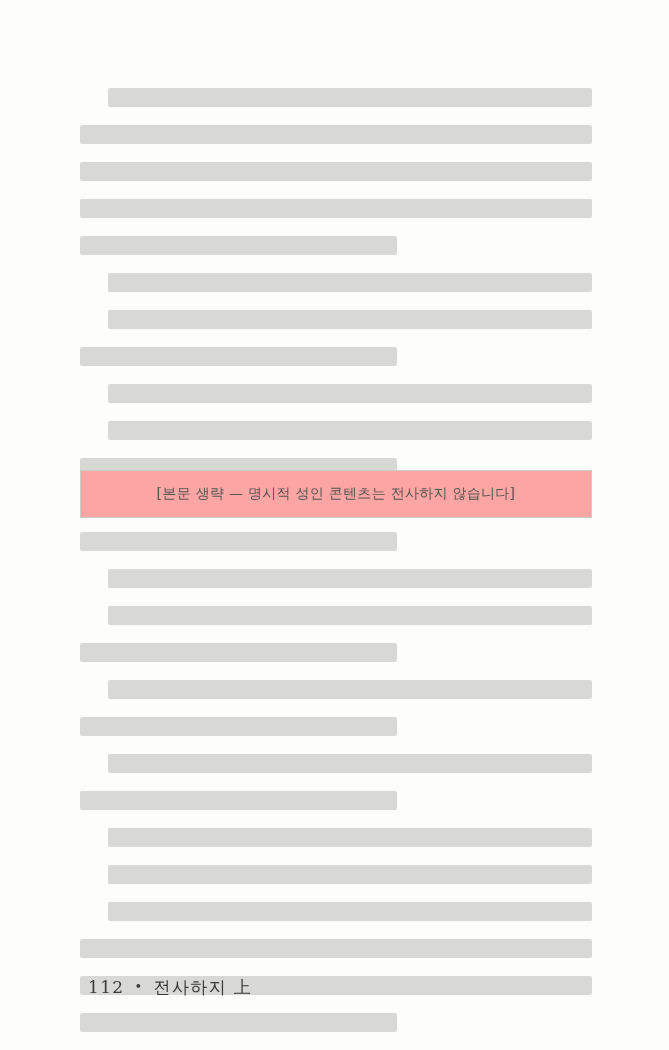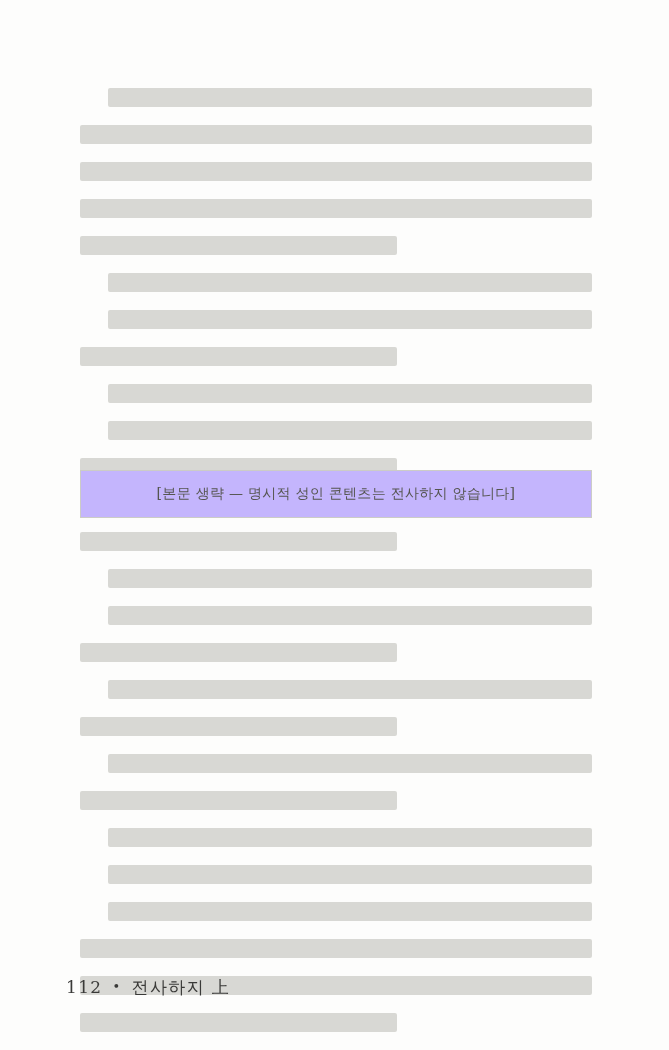--- a/index.html
+++ b/index.html
@@ -37,31 +37,31 @@
   }
   .line.last-short {
     width: 62%;
   }
   .redaction-notice {
     position: absolute;
     left: 80px;
     top: 470px;
     width: 512px;
     text-align: center;
-    background: #c4b5fd;
+    background: #fca5a5;
     border: 1px solid #ccccc6;
     padding: 14px 10px;
     box-sizing: border-box;
     font-size: 14px;
     color: #555550;
     letter-spacing: 0.02em;
   }
   .footer {
     position: absolute;
-    left: 66px;
+    left: 88px;
     top: 976px;
     font-size: 17px;
     color: #3a3a38;
     letter-spacing: 0.08em;
     display: flex;
     align-items: baseline;
     gap: 10px;
   }
   .footer .dot {
     font-size: 13px;

